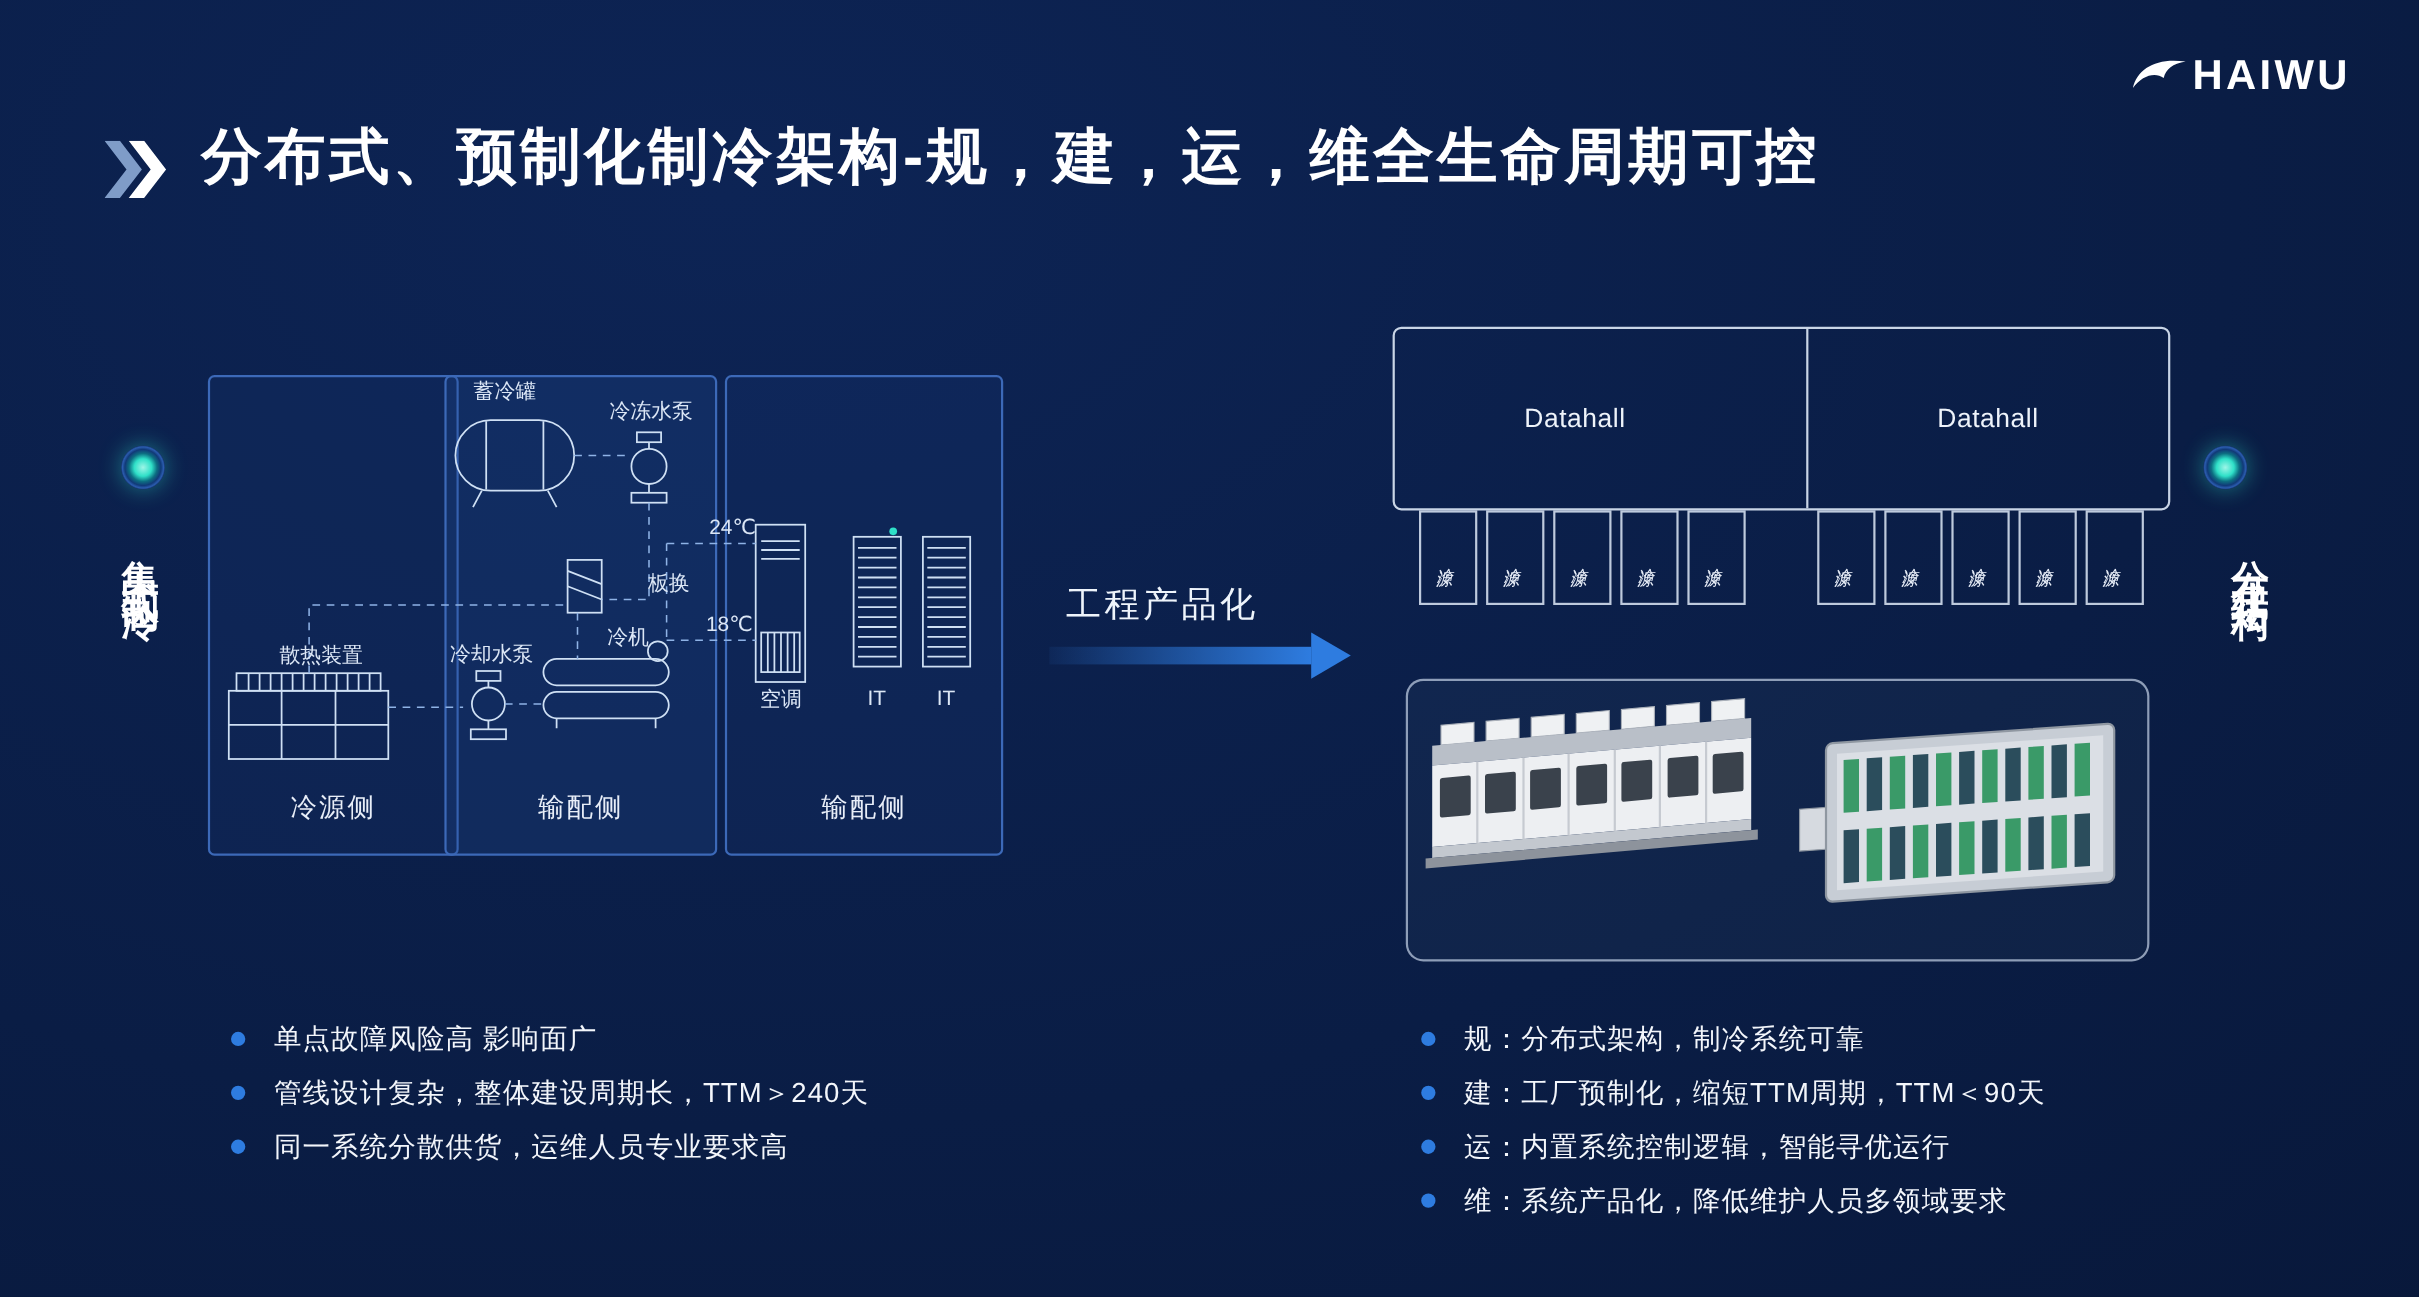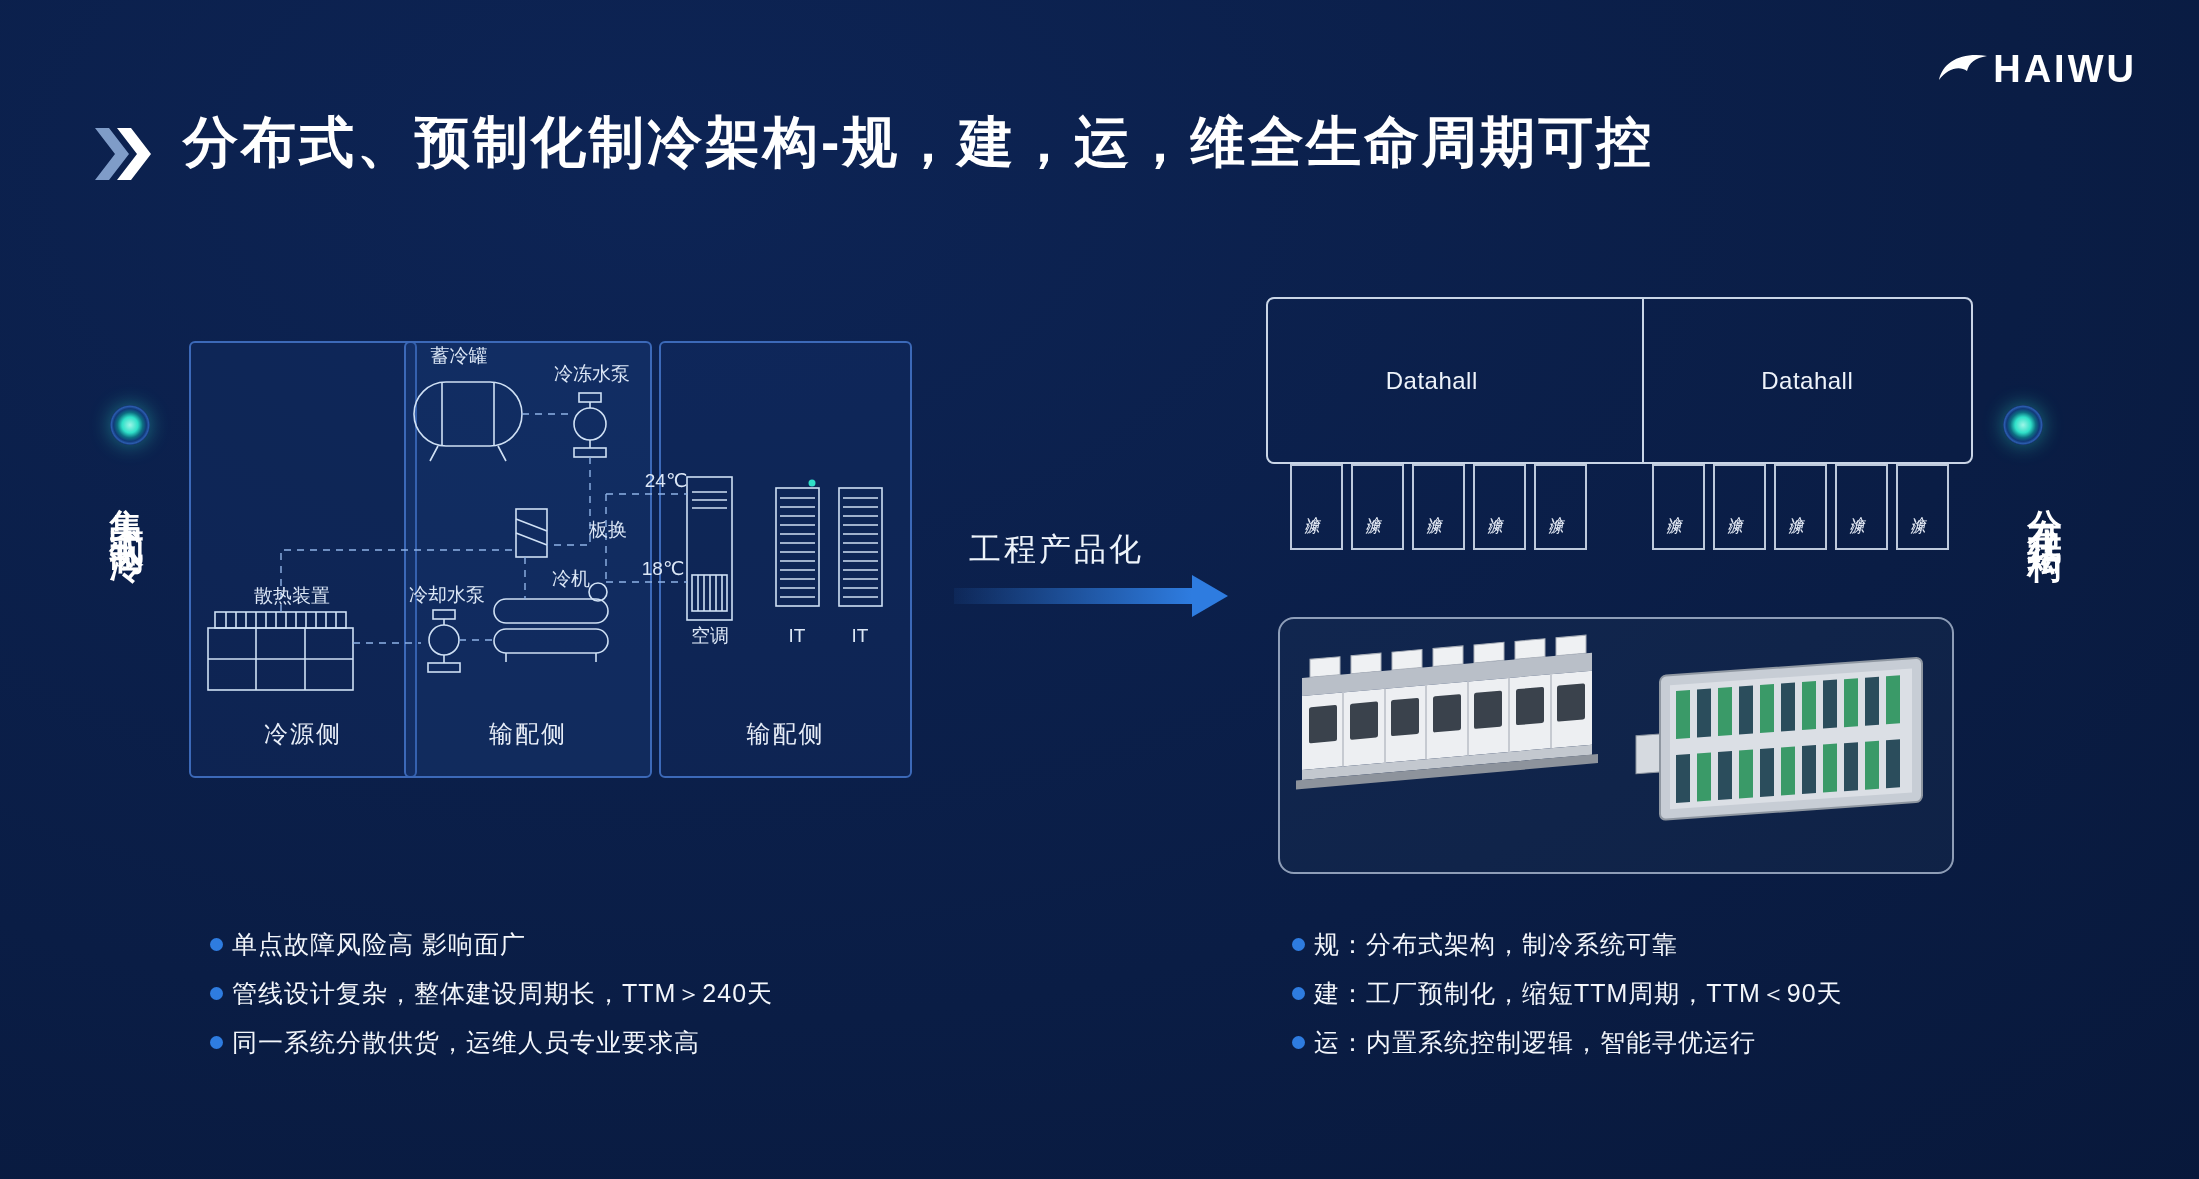--- a/index.html
+++ b/index.html
@@ -66,21 +66,21 @@
   .cooling-box span { writing-mode:vertical-rl; text-orientation:upright; font-size:15px;
     letter-spacing:3px; color:#e8eef8; transform:skew(-12deg); }
 
   .render-box { position:absolute; left:1278px; top:617px; width:676px; height:257px;
     border:2px solid rgba(210,224,242,.65); border-radius:16px; background:rgba(230,240,252,.03); z-index:1; }
 
   
   .bullets { position:absolute; display:flex; flex-direction:column; gap:15px; z-index:3; }
   .bullets.left  { left:210px; top:927px; }
   .bullets.right { left:1292px; top:927px; }
-  .bullet { display:flex; align-items:center; gap:9px; height:34px; font-size:25px; color:#f3f6fb; letter-spacing:1px; }
+  .bullet { display:flex; align-items:center; gap:26px; height:34px; font-size:25px; color:#f3f6fb; letter-spacing:1px; }
   .bullet .dot { width:13px; height:13px; border-radius:50%; background:var(--accent-blue,#2e7ce0); flex:none; }
 </style>
 </head>
 <body>
 
 <div class="slide">
 
   <div class="logo">
     <svg width="52" height="40" viewBox="0 0 52 40">
       <path d="M2,30 C6,12 24,2 50,6 C38,8 32,13 30,21 C22,15 10,19 2,30 Z" fill="#ffffff"></path>
@@ -300,15 +300,19 @@
       <span>规：分布式架构，制冷系统可靠</span>
     </div>
     <div class="bullet">
       <span class="dot"></span>
       <span>建：工厂预制化，缩短TTM周期，TTM＜90天</span>
     </div>
     <div class="bullet">
       <span class="dot"></span>
       <span>运：内置系统控制逻辑，智能寻优运行</span>
     </div>
+    <div class="bullet">
+      <span class="dot"></span>
+      <span>维：系统产品化，降低维护人员多领域要求</span>
+    </div>
   </div>
 
 </div>
 
 </body></html>

